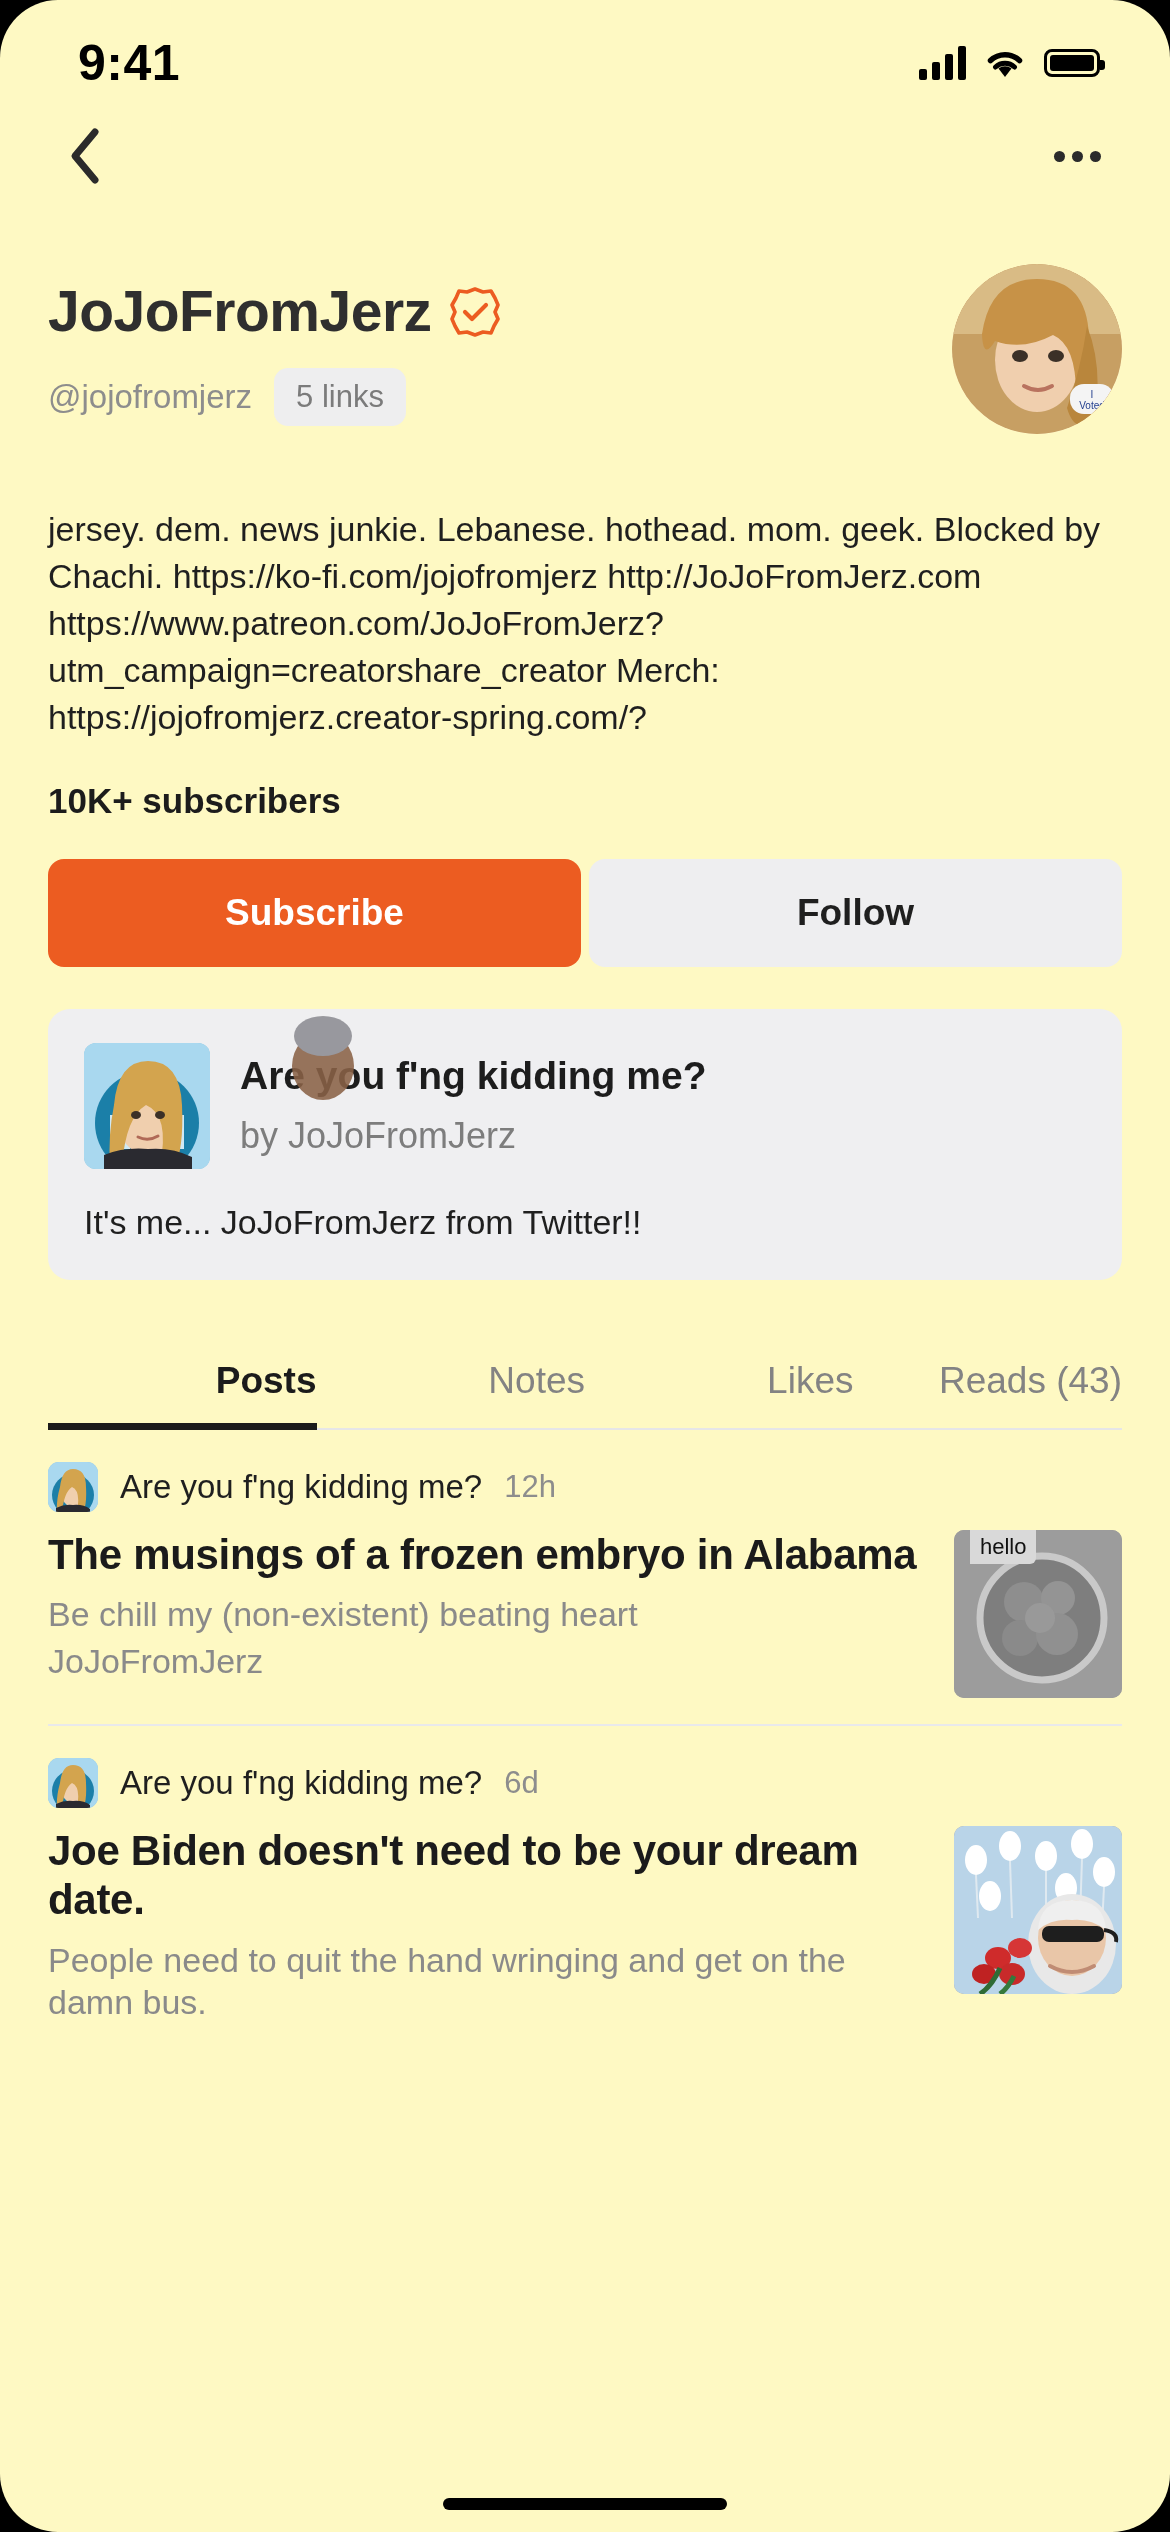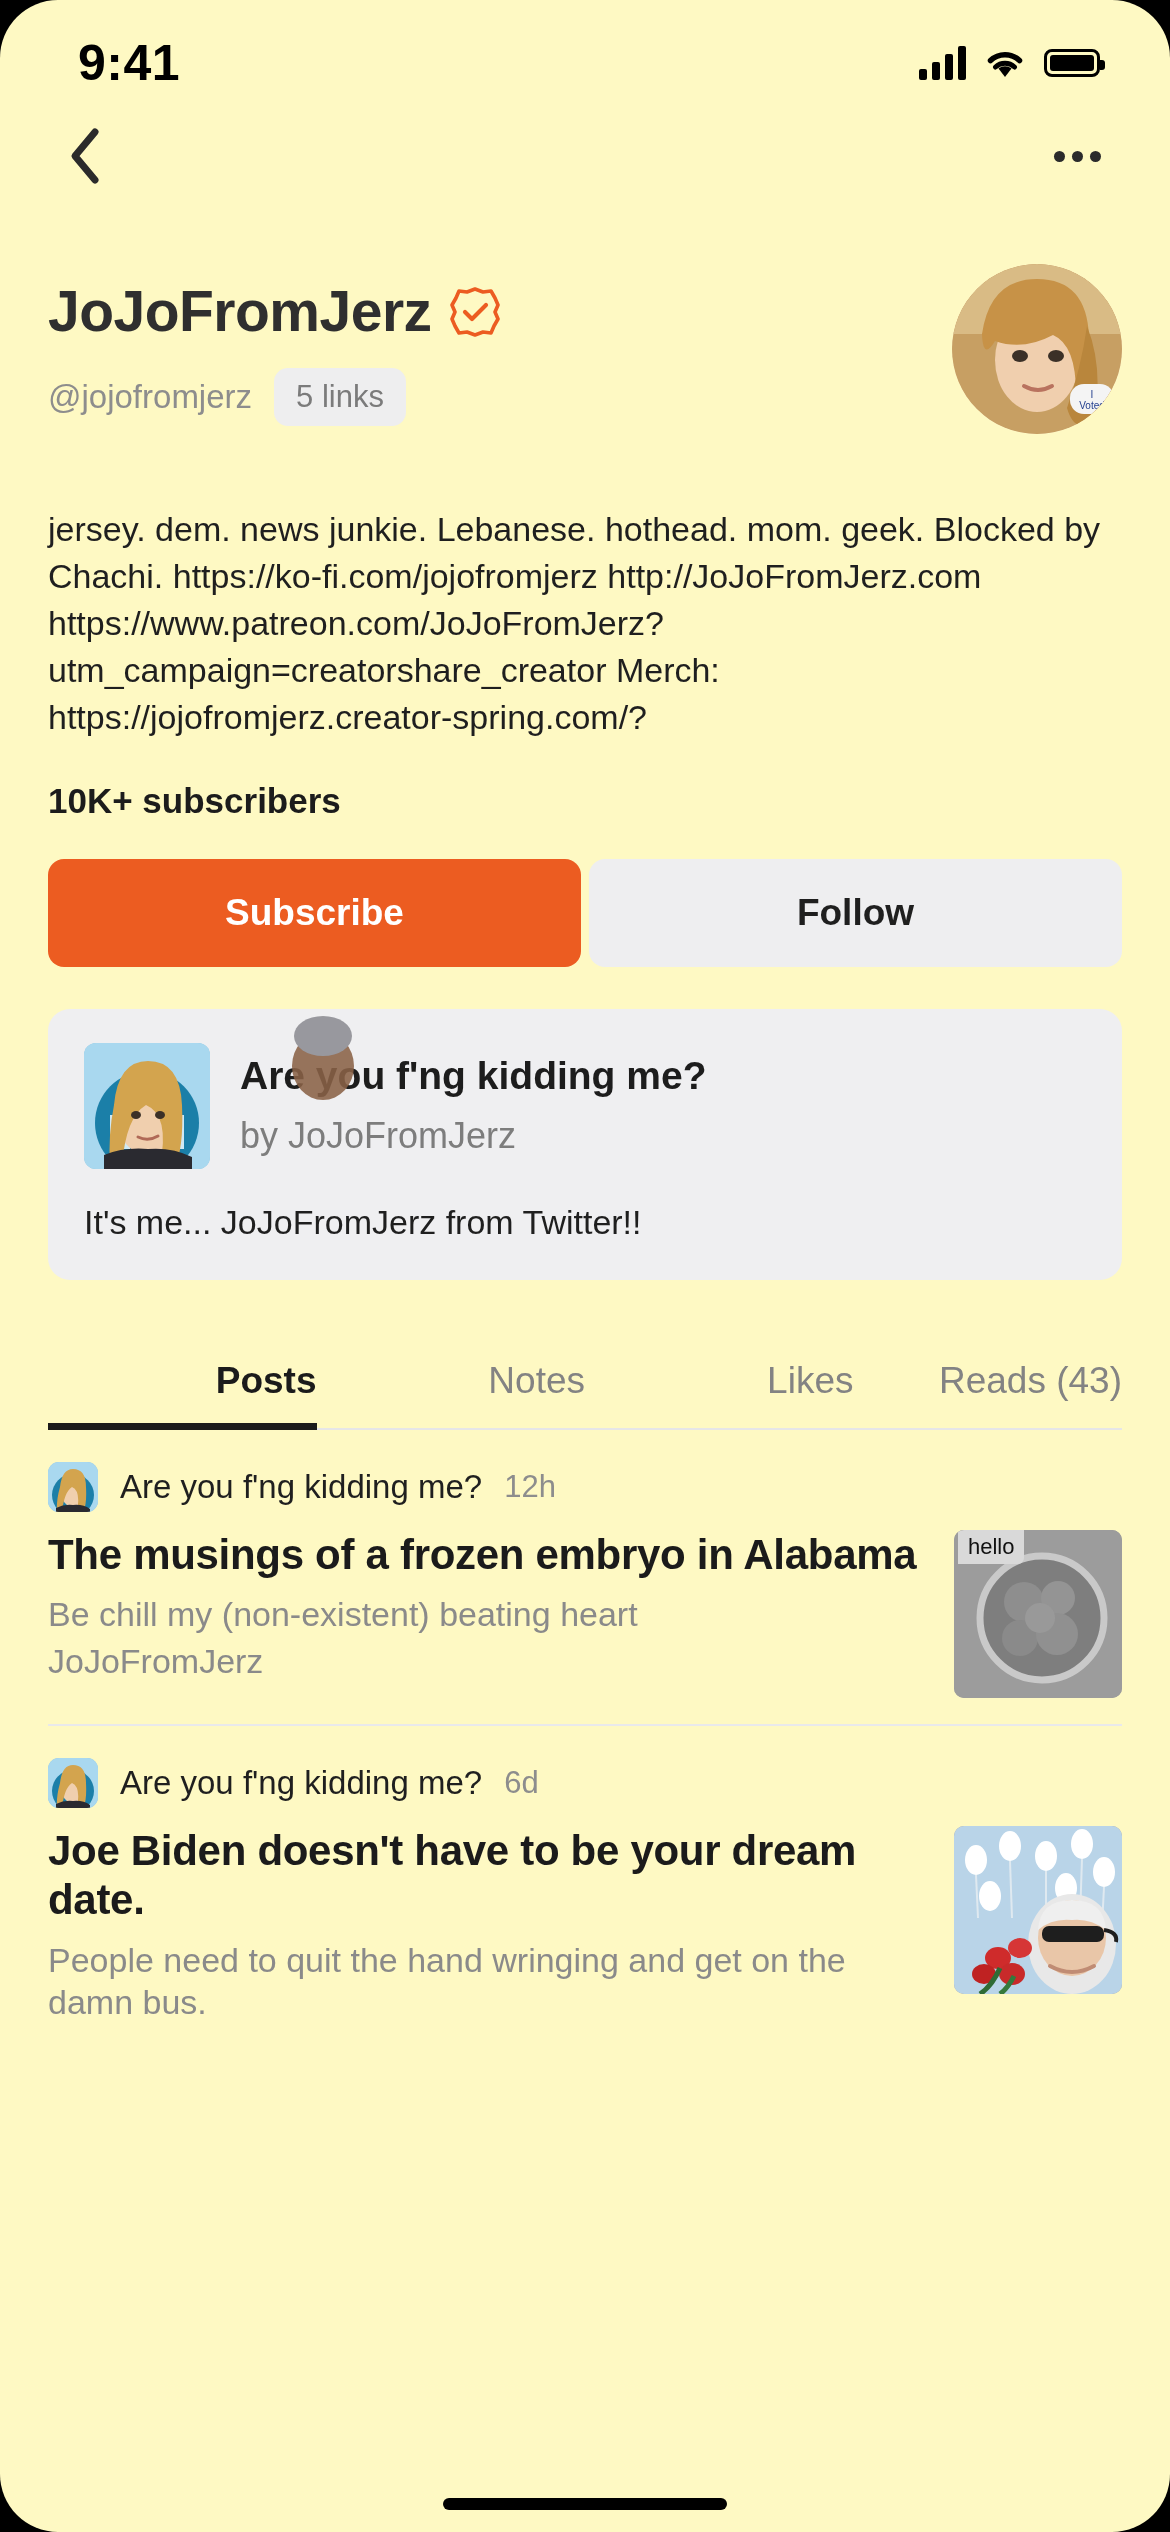--- a/index.html
+++ b/index.html
@@ -162,21 +162,21 @@
     font-size: 42px; font-weight: 700; color: #1b1b1b; line-height: 1.18;
     letter-spacing: -0.3px;
   }
   .post-sub { font-size: 34px; color: #8a8a8a; margin-top: 14px; line-height:1.25; }
   .post-author { font-size: 34px; color: #8a8a8a; margin-top: 6px; }
   .post-img {
     width: 168px; height: 168px; border-radius: 10px; flex: none;
     overflow: hidden; position: relative; background: #9e9e9e;
   }
   .img-tag {
-    position: absolute; left: 4px; top: 0;
+    position: absolute; left: 16px; top: 0;
     background: #d9d9d9; color: #111; font-size: 22px;
     padding: 4px 10px; border-radius: 0 0 6px 0;
   }
 
   .home-ind {
     position: absolute; bottom: 22px; left: 50%;
     transform: translateX(-50%);
     width: 284px; height: 12px; border-radius: 6px; background: #000;
   }
 </style>
@@ -350,21 +350,21 @@
             <ellipse cx="25" cy="30" rx="12" ry="15" fill="#f0cfae"></ellipse>
             <path d="M12 25 q2 -18 13 -18 q13 0 13 18 q1 18 -3 26 l-6 -2 q4 -20 -5 -24 q-8 5 -10 26 l-5 0 q-1 -12 3 -26z" fill="#d3a44e"></path>
             <path d="M8 46 q8 -4 17 -3 q10 -1 17 4 l0 4 l-34 0z" fill="#2a2a30"></path>
           </svg>
         </div>
         <span class="post-pub">Are you f'ng kidding me?</span>
         <span class="post-time">6d</span>
       </div>
       <div class="post-body">
         <div class="post-main">
-          <div class="post-title">Joe Biden doesn't have to be your dream date.</div>
+          <div class="post-title">Joe Biden doesn't need to be your dream date.</div>
           <div class="post-sub">People need to quit the hand wringing and get on the damn bus.</div>
         </div>
         <div class="post-img">
           <svg viewBox="0 0 168 168" width="168" height="168">
             <rect width="168" height="168" fill="#b9d4e8"></rect>
             <g fill="#ffffff">
               <ellipse cx="22" cy="34" rx="11" ry="15"></ellipse>
               <ellipse cx="56" cy="20" rx="11" ry="15"></ellipse>
               <ellipse cx="92" cy="30" rx="11" ry="15"></ellipse>
               <ellipse cx="128" cy="18" rx="11" ry="15"></ellipse>

